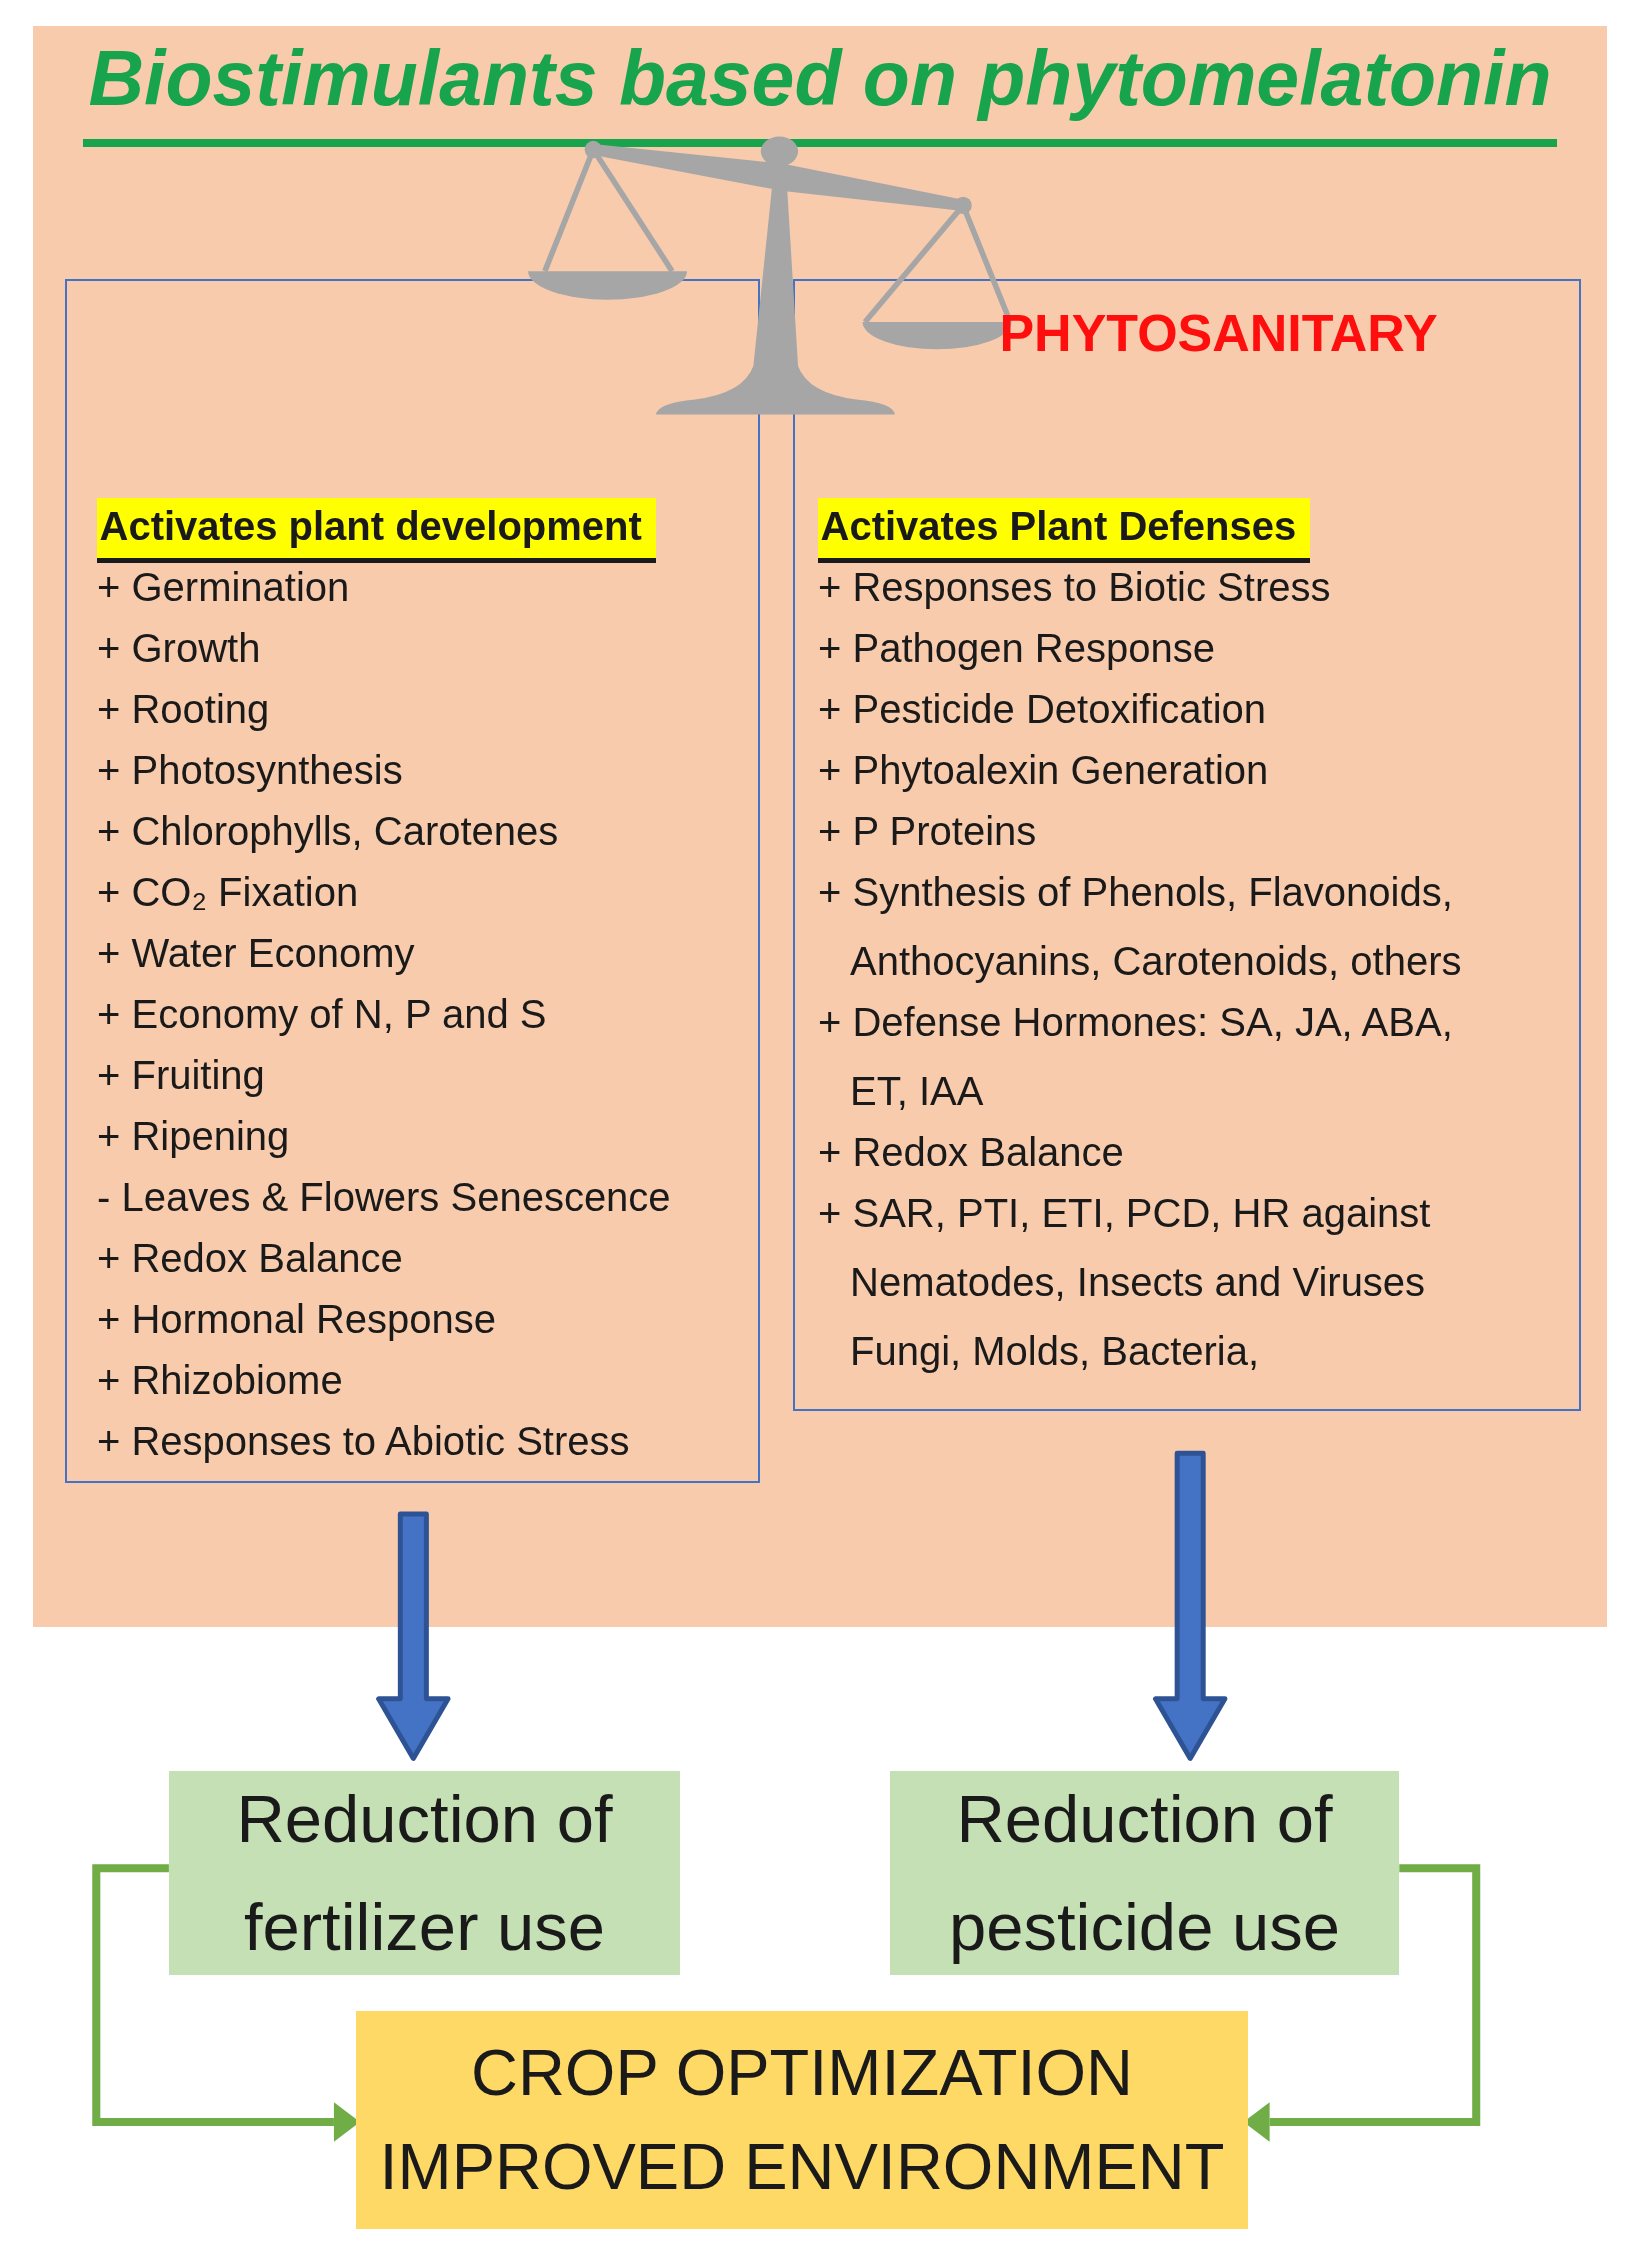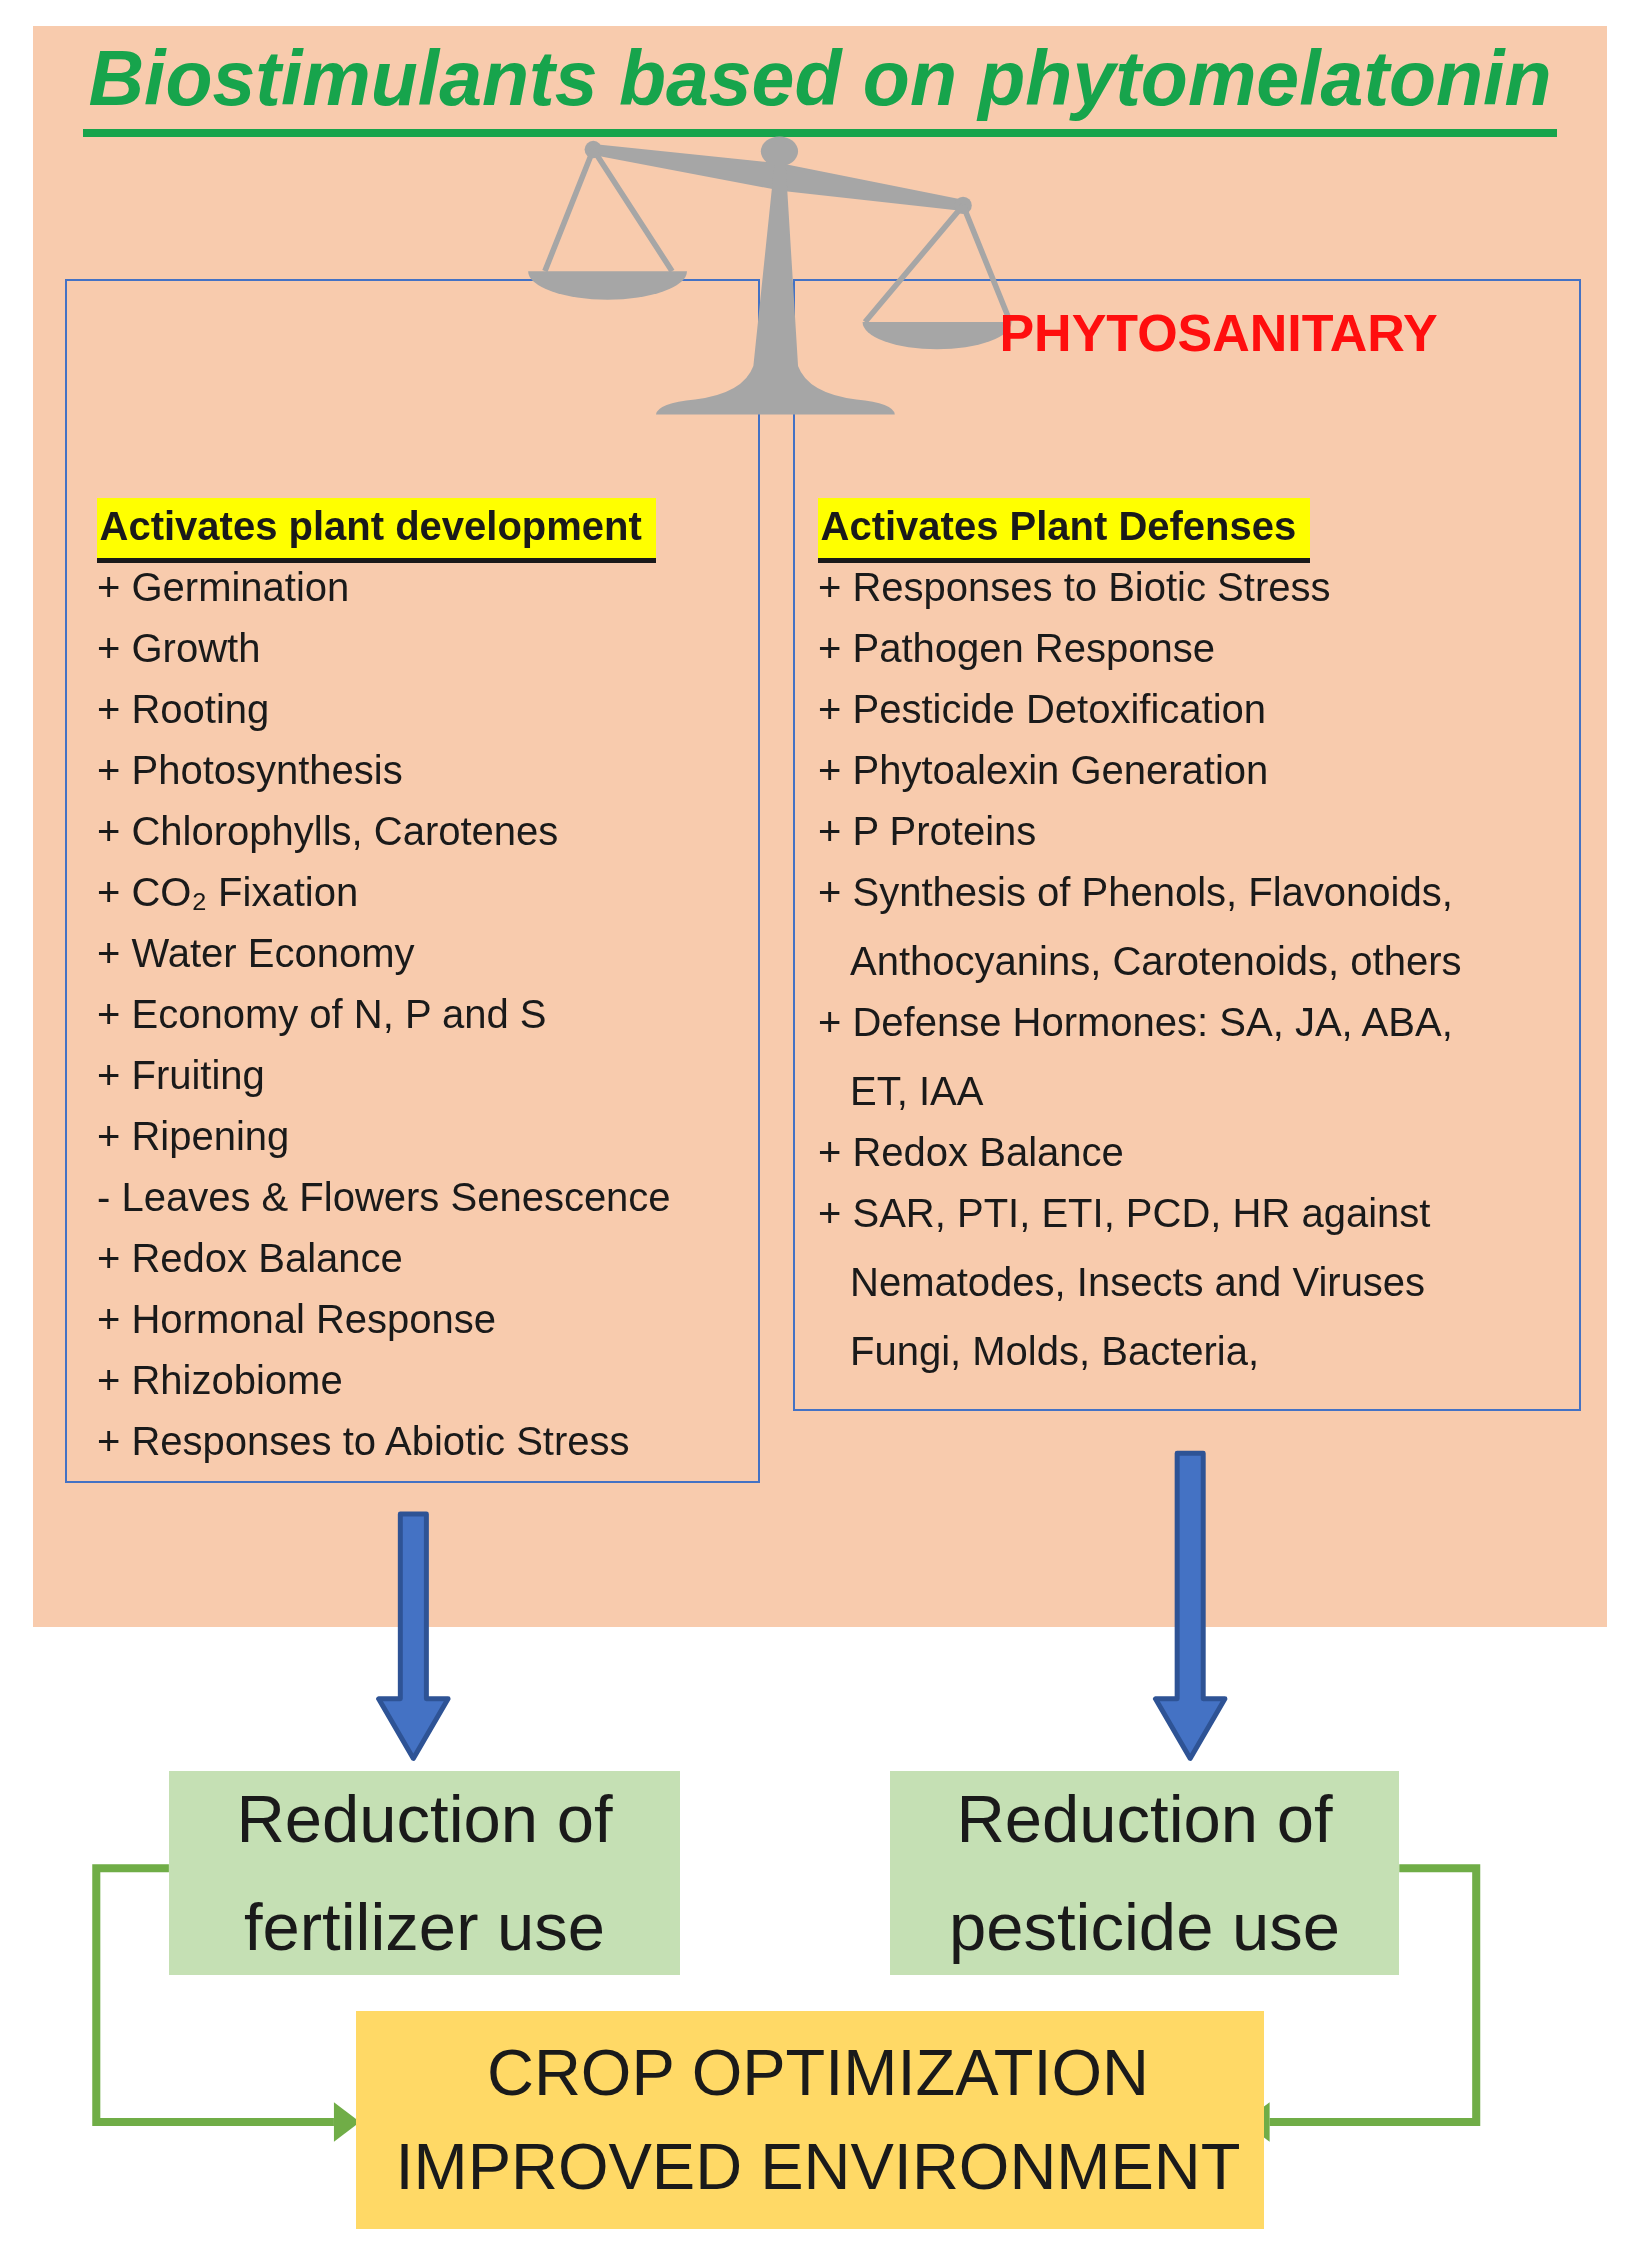--- a/index.html
+++ b/index.html
@@ -1,21 +1,21 @@
 <!DOCTYPE html>
 <html style="--peach-bg: #F8CBAD; --title-green: #17A44C; --header-red: #FF0E0E; --text-dark: #1A1A1A; --highlight-yellow: #FFFF00; --box-border-blue: #4472C4; --scale-gray: #A6A6A6; --arrow-blue: #4472C4; --arrow-blue-dark: #2E5395; --outcome-green-bg: #C5E0B4; --final-gold-bg: #FFD966; --connector-green: #70AD47;font-size:10px"><head>
 <meta charset="utf-8">
 <style>
   html,body{margin:0;padding:0;background:#fff;}
   .page{position:relative;width:1642px;height:2261px;background:#fff;overflow:hidden;
         font-family:"Liberation Sans", sans-serif;color:var(--text-dark,#1a1a1a);}
   .peach{position:absolute;left:33px;top:26px;width:1574px;height:1601px;background:var(--peach-bg,#F8CBAD);}
   .title{position:absolute;left:33px;top:32px;width:1574px;text-align:center;
          font-size:77px;line-height:93px;font-weight:bold;font-style:italic;color:var(--title-green,#17A44C);}
-  .title .underline{display:inline-block;border-bottom:8px solid var(--title-green,#17A44C);padding:0 5px 4px 5px;}
+  .title .underline{display:inline-block;border-bottom:8px solid var(--title-green,#17A44C);padding:0 5px 14px 5px;}
   .colbox{position:absolute;border:2.5px solid var(--box-border-blue,#4472C4);}
   .colbox.left{left:65px;top:279px;width:691px;height:1200px;}
   .colbox.right{left:793px;top:279px;width:784px;height:1128px;}
   .colheader{position:absolute;text-align:center;font-weight:bold;font-size:52px;line-height:56px;color:var(--header-red,#FF0E0E);}
   .colheader.left{left:65px;top:305px;width:696px;}
   .colheader.right{left:855px;top:305px;width:727px;}
   .scale-svg,.overlay-svg{position:absolute;left:0;top:0;pointer-events:none;}
   .list{position:absolute;font-size:40px;line-height:61px;white-space:nowrap;}
   .list.left{left:97px;top:496px;width:658px;}
   .list.right{left:818px;top:496px;width:757px;}
@@ -23,21 +23,21 @@
               border-bottom:5px solid var(--text-dark,#1a1a1a);padding:0 13.7px 3.7px 2.5px;line-height:56px;}
   .line{height:61px;}
   .line.indent{padding-left:32px;margin-top:8px;}
   .outcome{position:absolute;top:1771px;height:204px;background:var(--outcome-green-bg,#C5E0B4);
            display:flex;flex-direction:column;justify-content:center;align-items:center;
            font-size:67px;line-height:88px;text-align:center;gap:20px;}
   .outcome.left{left:169px;width:511px;}
   .outcome.right{left:890px;width:509px;}
   .finalbox{position:absolute;left:356px;top:2011px;width:892px;height:218px;background:var(--final-gold-bg,#FFD966);
             display:flex;flex-direction:column;justify-content:center;align-items:center;
-            font-size:65px;line-height:94px;text-align:center;padding-left:16px;}
+            font-size:65px;line-height:94px;text-align:center;}
 </style>
 </head>
 <body>
 
 <div class="page">
 
   <div class="peach"></div>
 
   <div class="title">
     <span class="underline">Biostimulants based on phytomelatonin</span>

